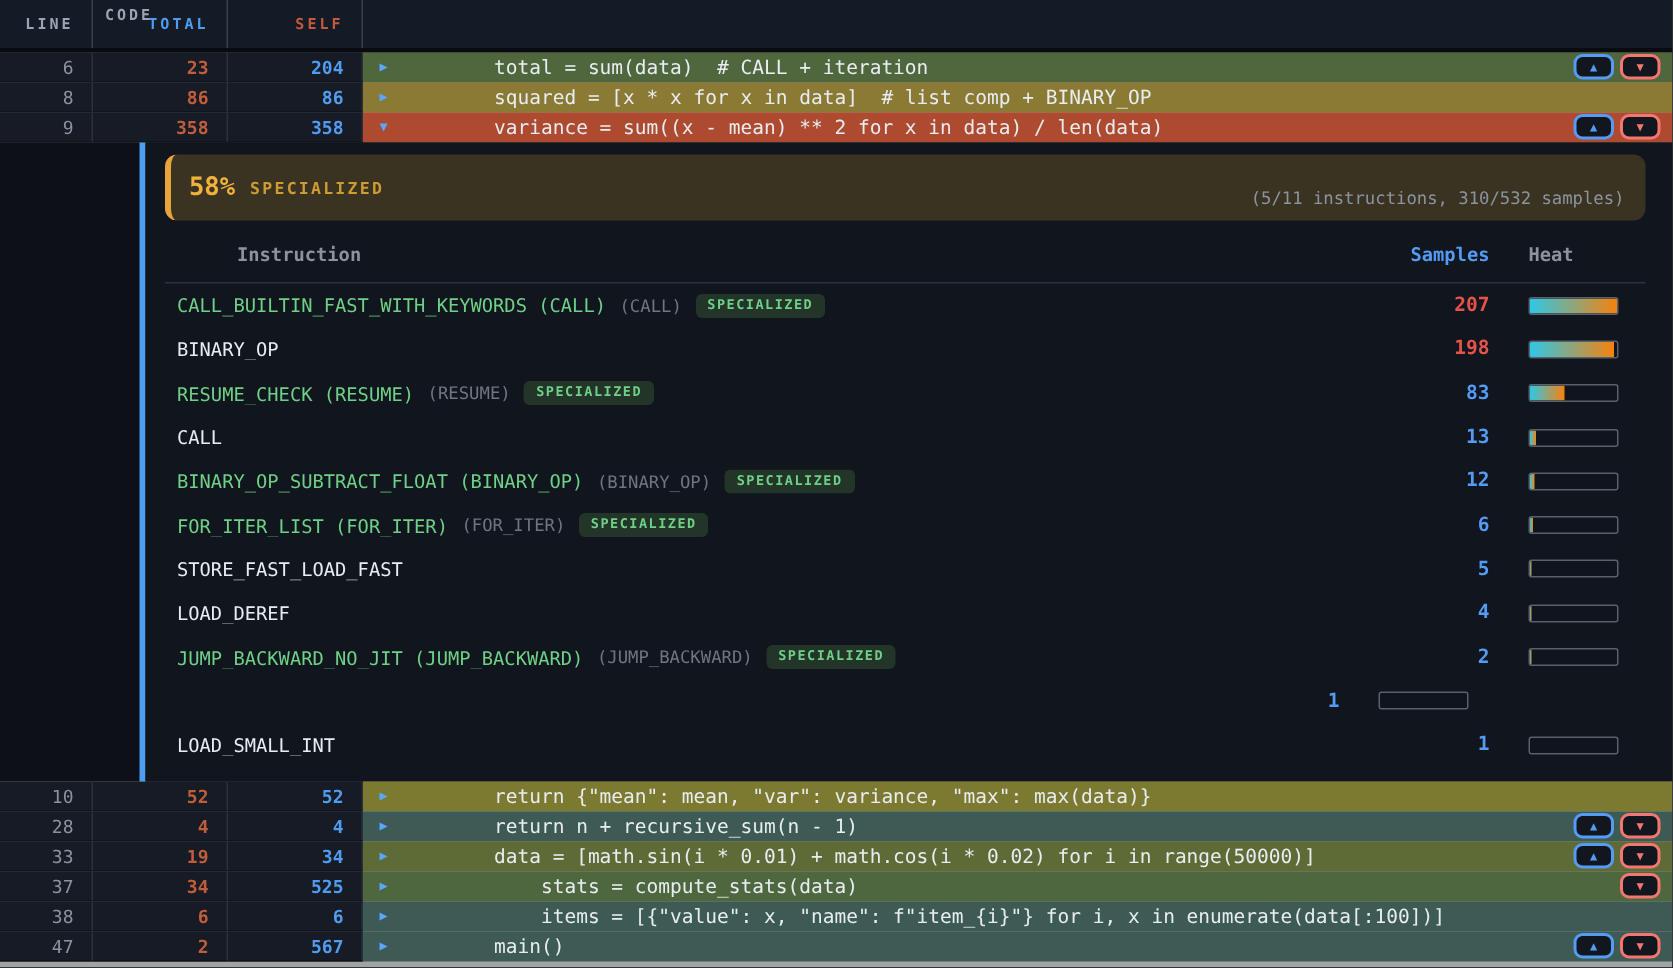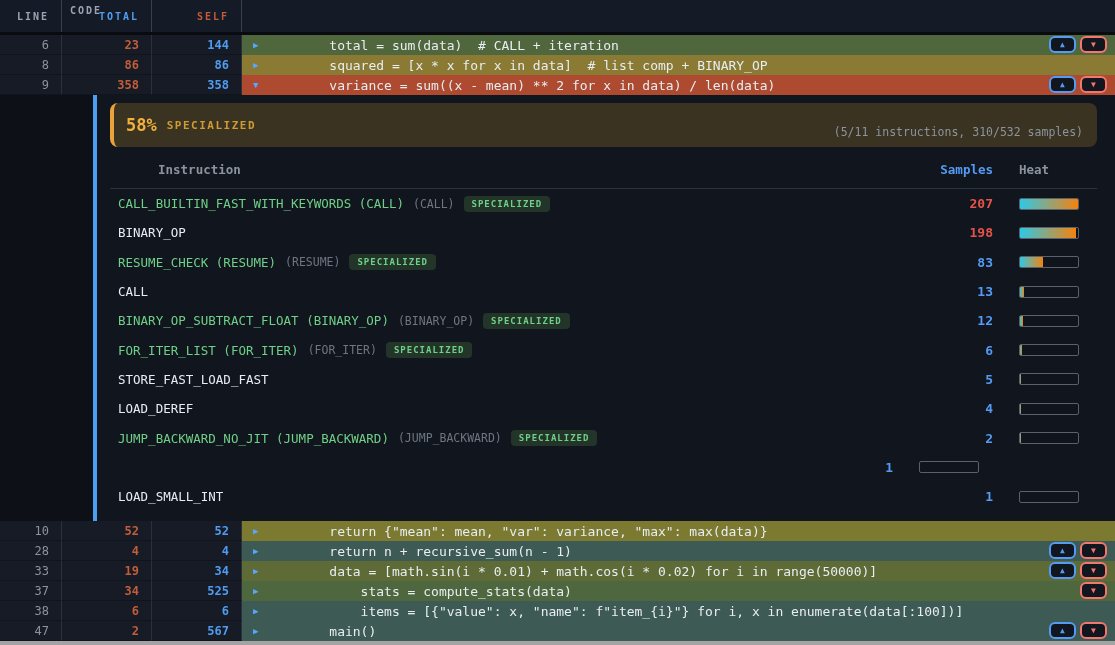--- a/index.html
+++ b/index.html
@@ -99,21 +99,21 @@
     <div class="hcell line">LINE</div>
     <div class="hcell total">TOTAL</div>
     <div class="hcell self">SELF</div>
     <div class="hcell code">CODE</div>
   </div>
 
   <div id="rows-top">
   <div class="grid row">
     <div class="gcell line">6</div>
     <div class="gcell self">23</div>
-    <div class="gcell total">144</div>
+    <div class="gcell total">204</div>
     <div class="coderow" style="background: rgb(80, 103, 62);">
       <span class="arrow">▶</span>
       <span class="code">    total = sum(data)  # CALL + iteration</span>
       <span class="btns">
         <button class="hbtn btn-up">▲</button>
         <button class="hbtn btn-down">▼</button>
       </span>
     </div>
   </div>
 

